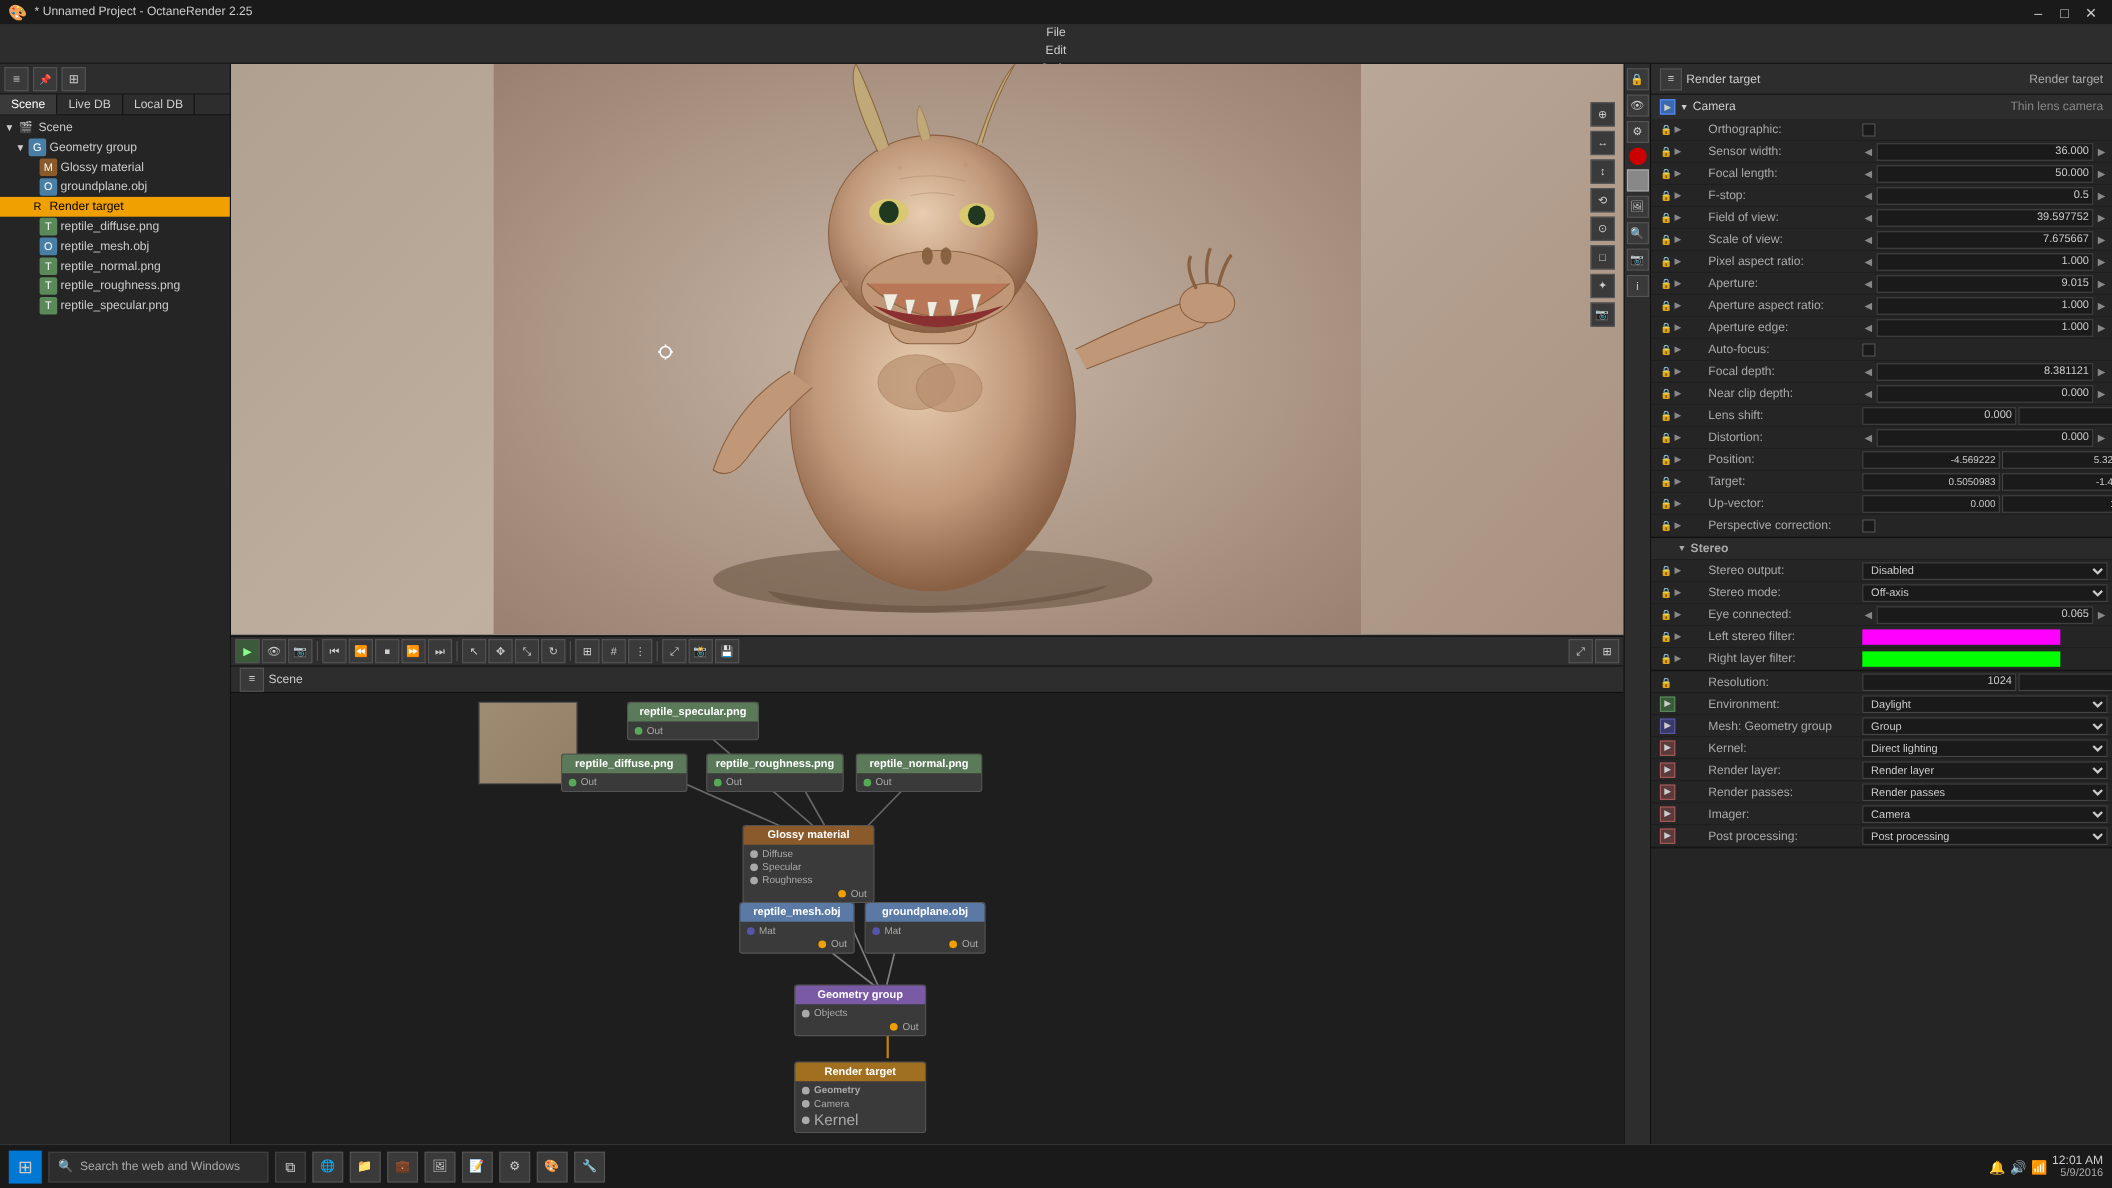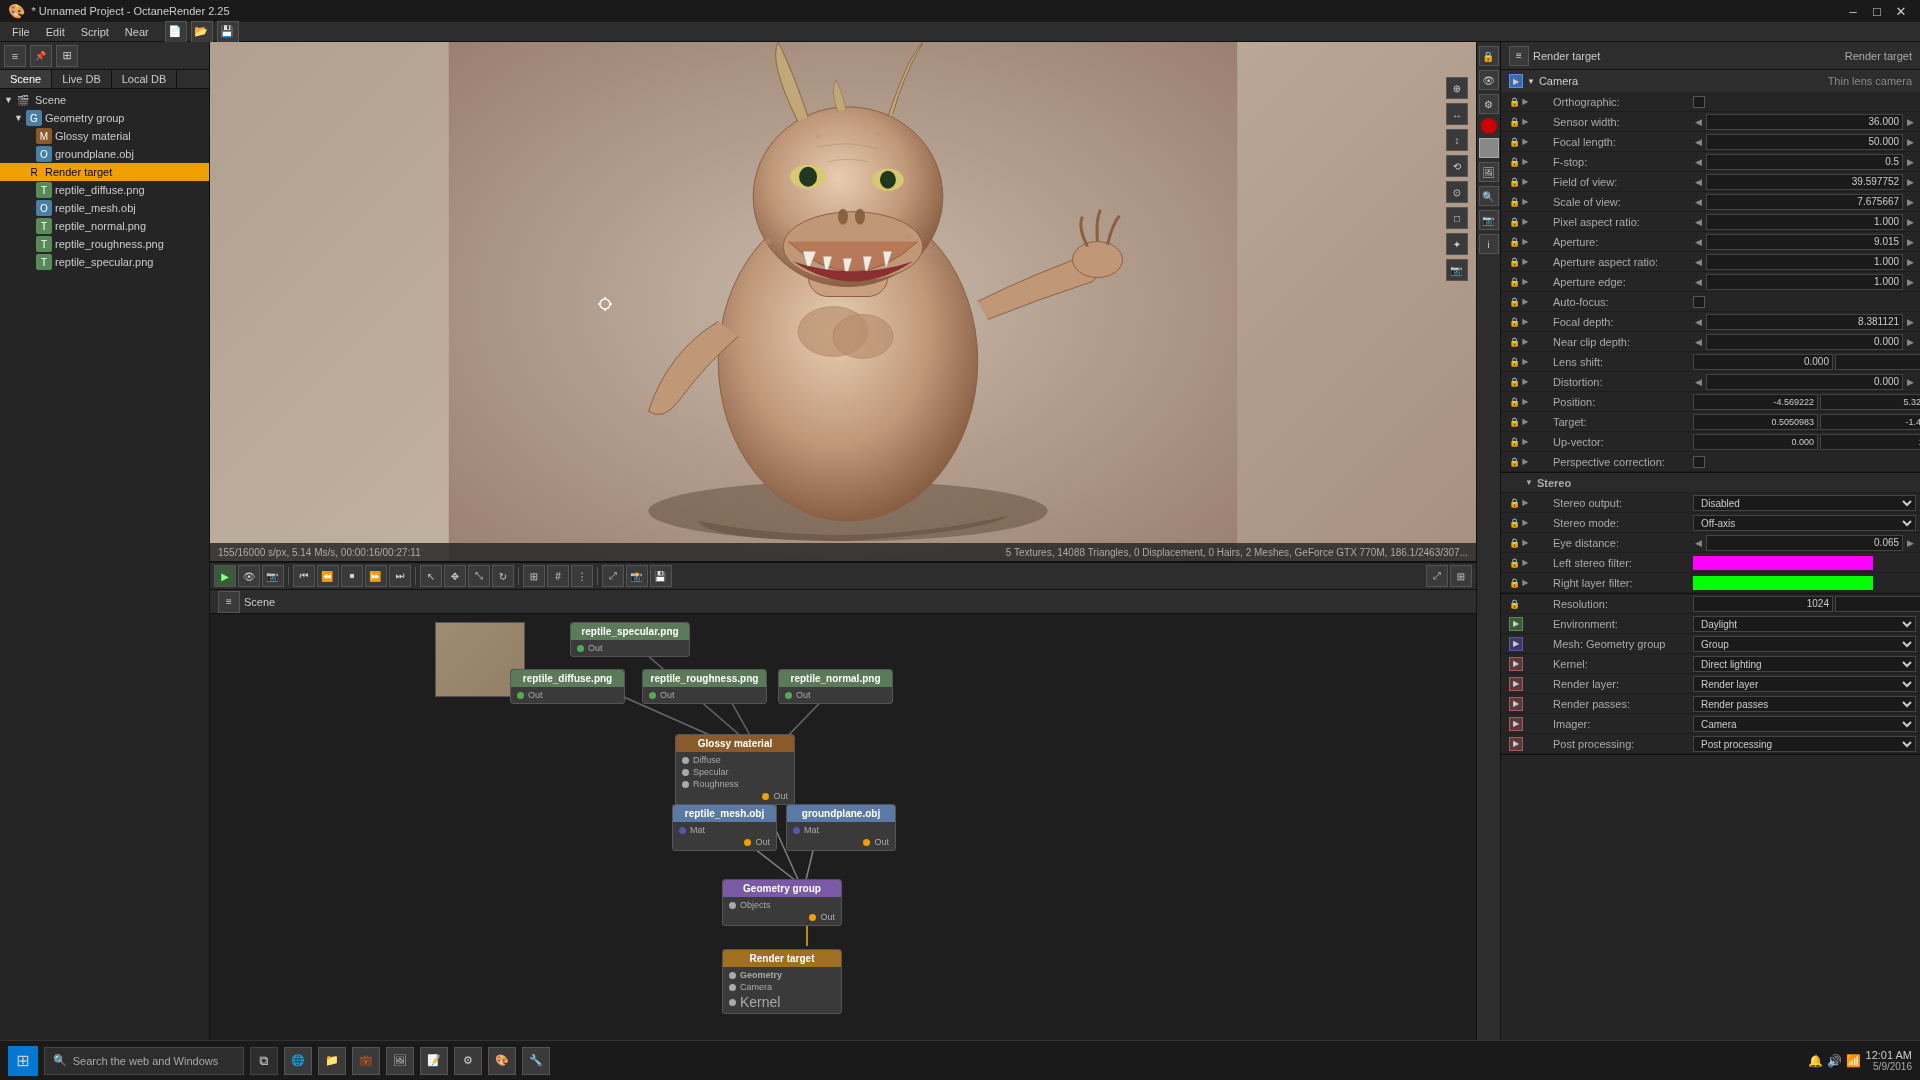--- a/index.html
+++ b/index.html
@@ -11,22 +11,23 @@
       padding: 0 8px; color: #ccc; font-size: 11px;
     }
     #titlebar-controls { display: flex; gap: 2px; }
     #titlebar-controls span {
       width: 22px; height: 22px; display: flex; align-items: center; justify-content: center;
       cursor: pointer; font-size: 13px;
     }
 
     
     #menubar {
-      height: 20px; background: #2d2d2d; display: flex; align-items: center; padding: 0 4px;
+      height: 36px; background: #2d2d2d; display: flex; align-items: center; padding: 0 4px;
       border-bottom: 1px solid #111;
+      flex-direction: column;
     }
     #menubar span { padding: 2px 8px; cursor: pointer; font-size: 11px; color: #ccc; }
 
     
     #main-layout { display: flex; height: calc(1080px - 42px); }
 
     
     #left-panel {
       width: 210px; background: #252525; display: flex; flex-direction: column;
       border-right: 1px solid #111;
@@ -397,24 +398,20 @@
         <div class="vp-side-btn">⊕</div>
         <div class="vp-side-btn">↔</div>
         <div class="vp-side-btn">↕</div>
         <div class="vp-side-btn">⟲</div>
         <div class="vp-side-btn">⊙</div>
         <div class="vp-side-btn">□</div>
         <div class="vp-side-btn">✦</div>
         <div class="vp-side-btn">📷</div>
       </div>
 
-      <div id="viewport-status">
-        <span>155/16000 s/px, 5.14 Ms/s, 00:00:16/00:27:11</span>
-        <span>5 Textures, 14088 Triangles, 0 Displacement, 0 Hairs, 2 Meshes, GeForce GTX 770M, 186.1/2463/307...</span>
-      </div>
     </div>
 
     <div id="bottom-toolbar">
       <div class="bt-btn" style="background:#3a5a3a;color:#8f8;">▶</div>
       <div class="bt-btn">👁</div>
       <div class="bt-btn">📷</div>
       <div class="bt-sep"></div>
       <div class="bt-btn">⏮</div>
       <div class="bt-btn">⏪</div>
       <div class="bt-btn">⏹</div>
@@ -893,21 +890,21 @@
             <option>Off-axis</option>
           </select>
         </div>
       </div>
 
       <div class="rp-row">
         <div style="display:flex;align-items:center;flex:0 0 24px;gap:2px;">
           <span style="color:#888;font-size:9px;cursor:pointer;">🔒</span>
           <span style="color:#888;font-size:8px;">▶</span>
         </div>
-        <div class="rp-row-label">Eye distance:</div>
+        <div class="rp-row-label">Eye connected:</div>
         <div class="rp-row-value">
           <span class="rp-slider-arrow">◀</span>
           <input type="text" class="rp-number-field" value="0.065" style="">
           <span class="rp-slider-arrow">▶</span>
         </div>
       </div>
 
       <div class="rp-row">
         <div style="display:flex;align-items:center;flex:0 0 24px;gap:2px;">
           <span style="color:#888;font-size:9px;cursor:pointer;">🔒</span>

